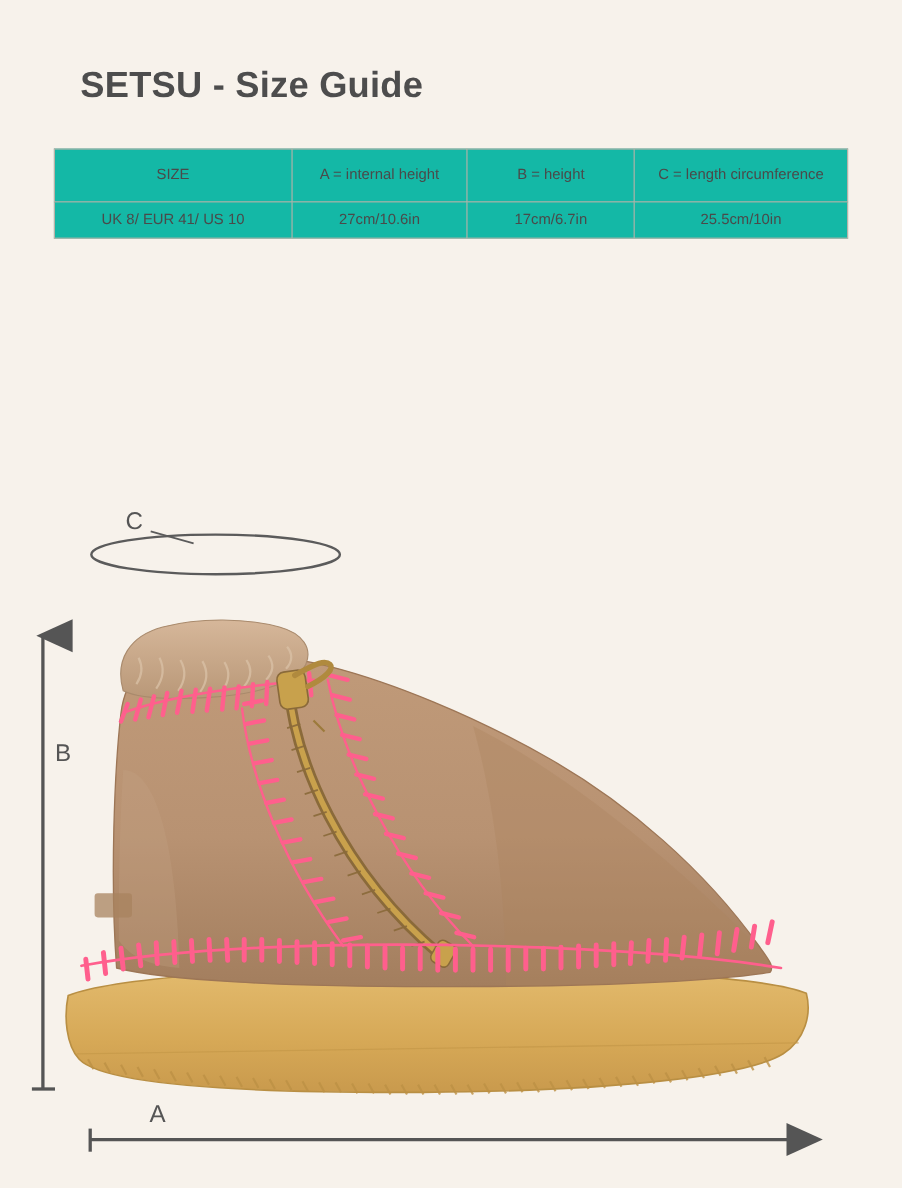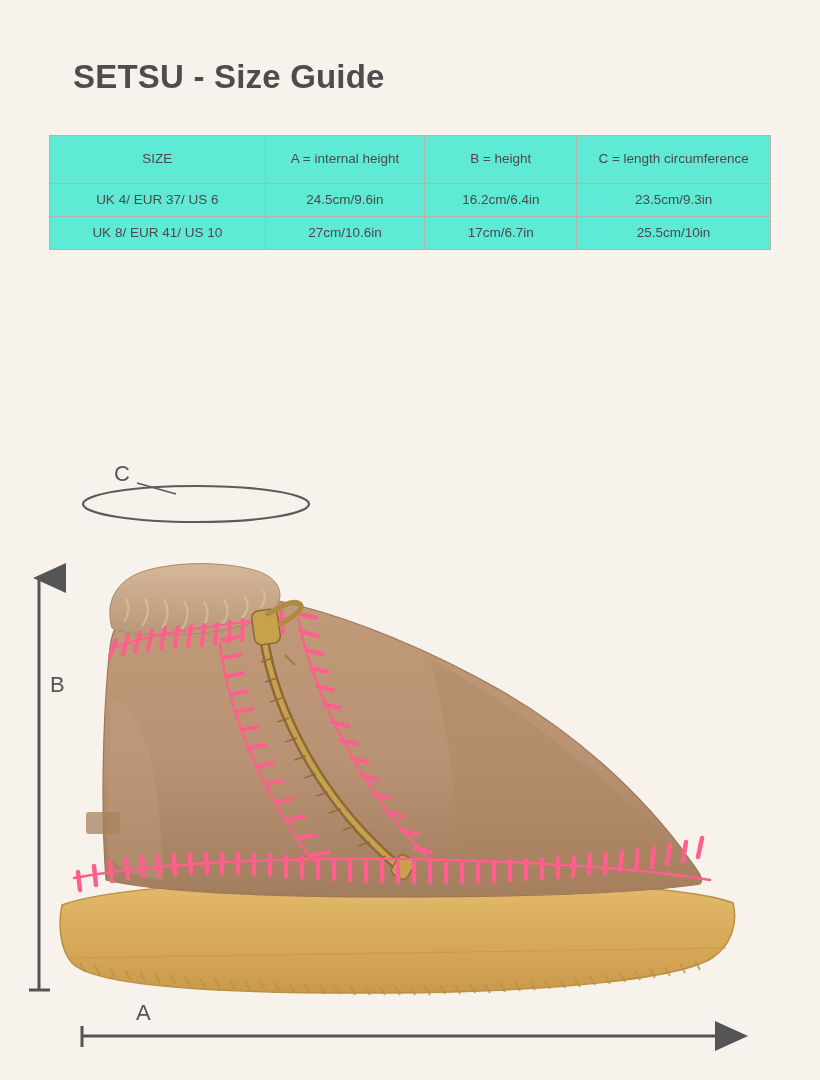--- a/index.html
+++ b/index.html
@@ -30,21 +30,21 @@
 
   .size-table-wrap {
     position: absolute;
     left: 49px;
     top: 135px;
     width: 722px;
   }
   table.size-table {
     border-collapse: collapse;
     width: 100%;
-    background: #5eead4;
+    background: #14b8a6;
   }
   table.size-table th,
   table.size-table td {
     border: 1px solid #b9b2a8;
     text-align: center;
     font-size: 13.5px;
     font-weight: normal;
     color: #4a4a4a;
     padding: 7px 4px;
     line-height: 1.35;
@@ -95,26 +95,20 @@
     </colgroup>
     <thead>
       <tr>
         <th>SIZE</th>
         <th>A = internal height</th>
         <th>B = height</th>
         <th>C = length circumference</th>
       </tr>
     </thead>
     <tbody>
-      <tr>
-        <td>UK 4/ EUR 37/ US 6</td>
-        <td>24.5cm/9.6in</td>
-        <td>16.2cm/6.4in</td>
-        <td>23.5cm/9.3in</td>
-      </tr>
       <tr>
         <td>UK 8/ EUR 41/ US 10</td>
         <td>27cm/10.6in</td>
         <td>17cm/6.7in</td>
         <td>25.5cm/10in</td>
       </tr>
     </tbody>
   </table>
 </div>
 

